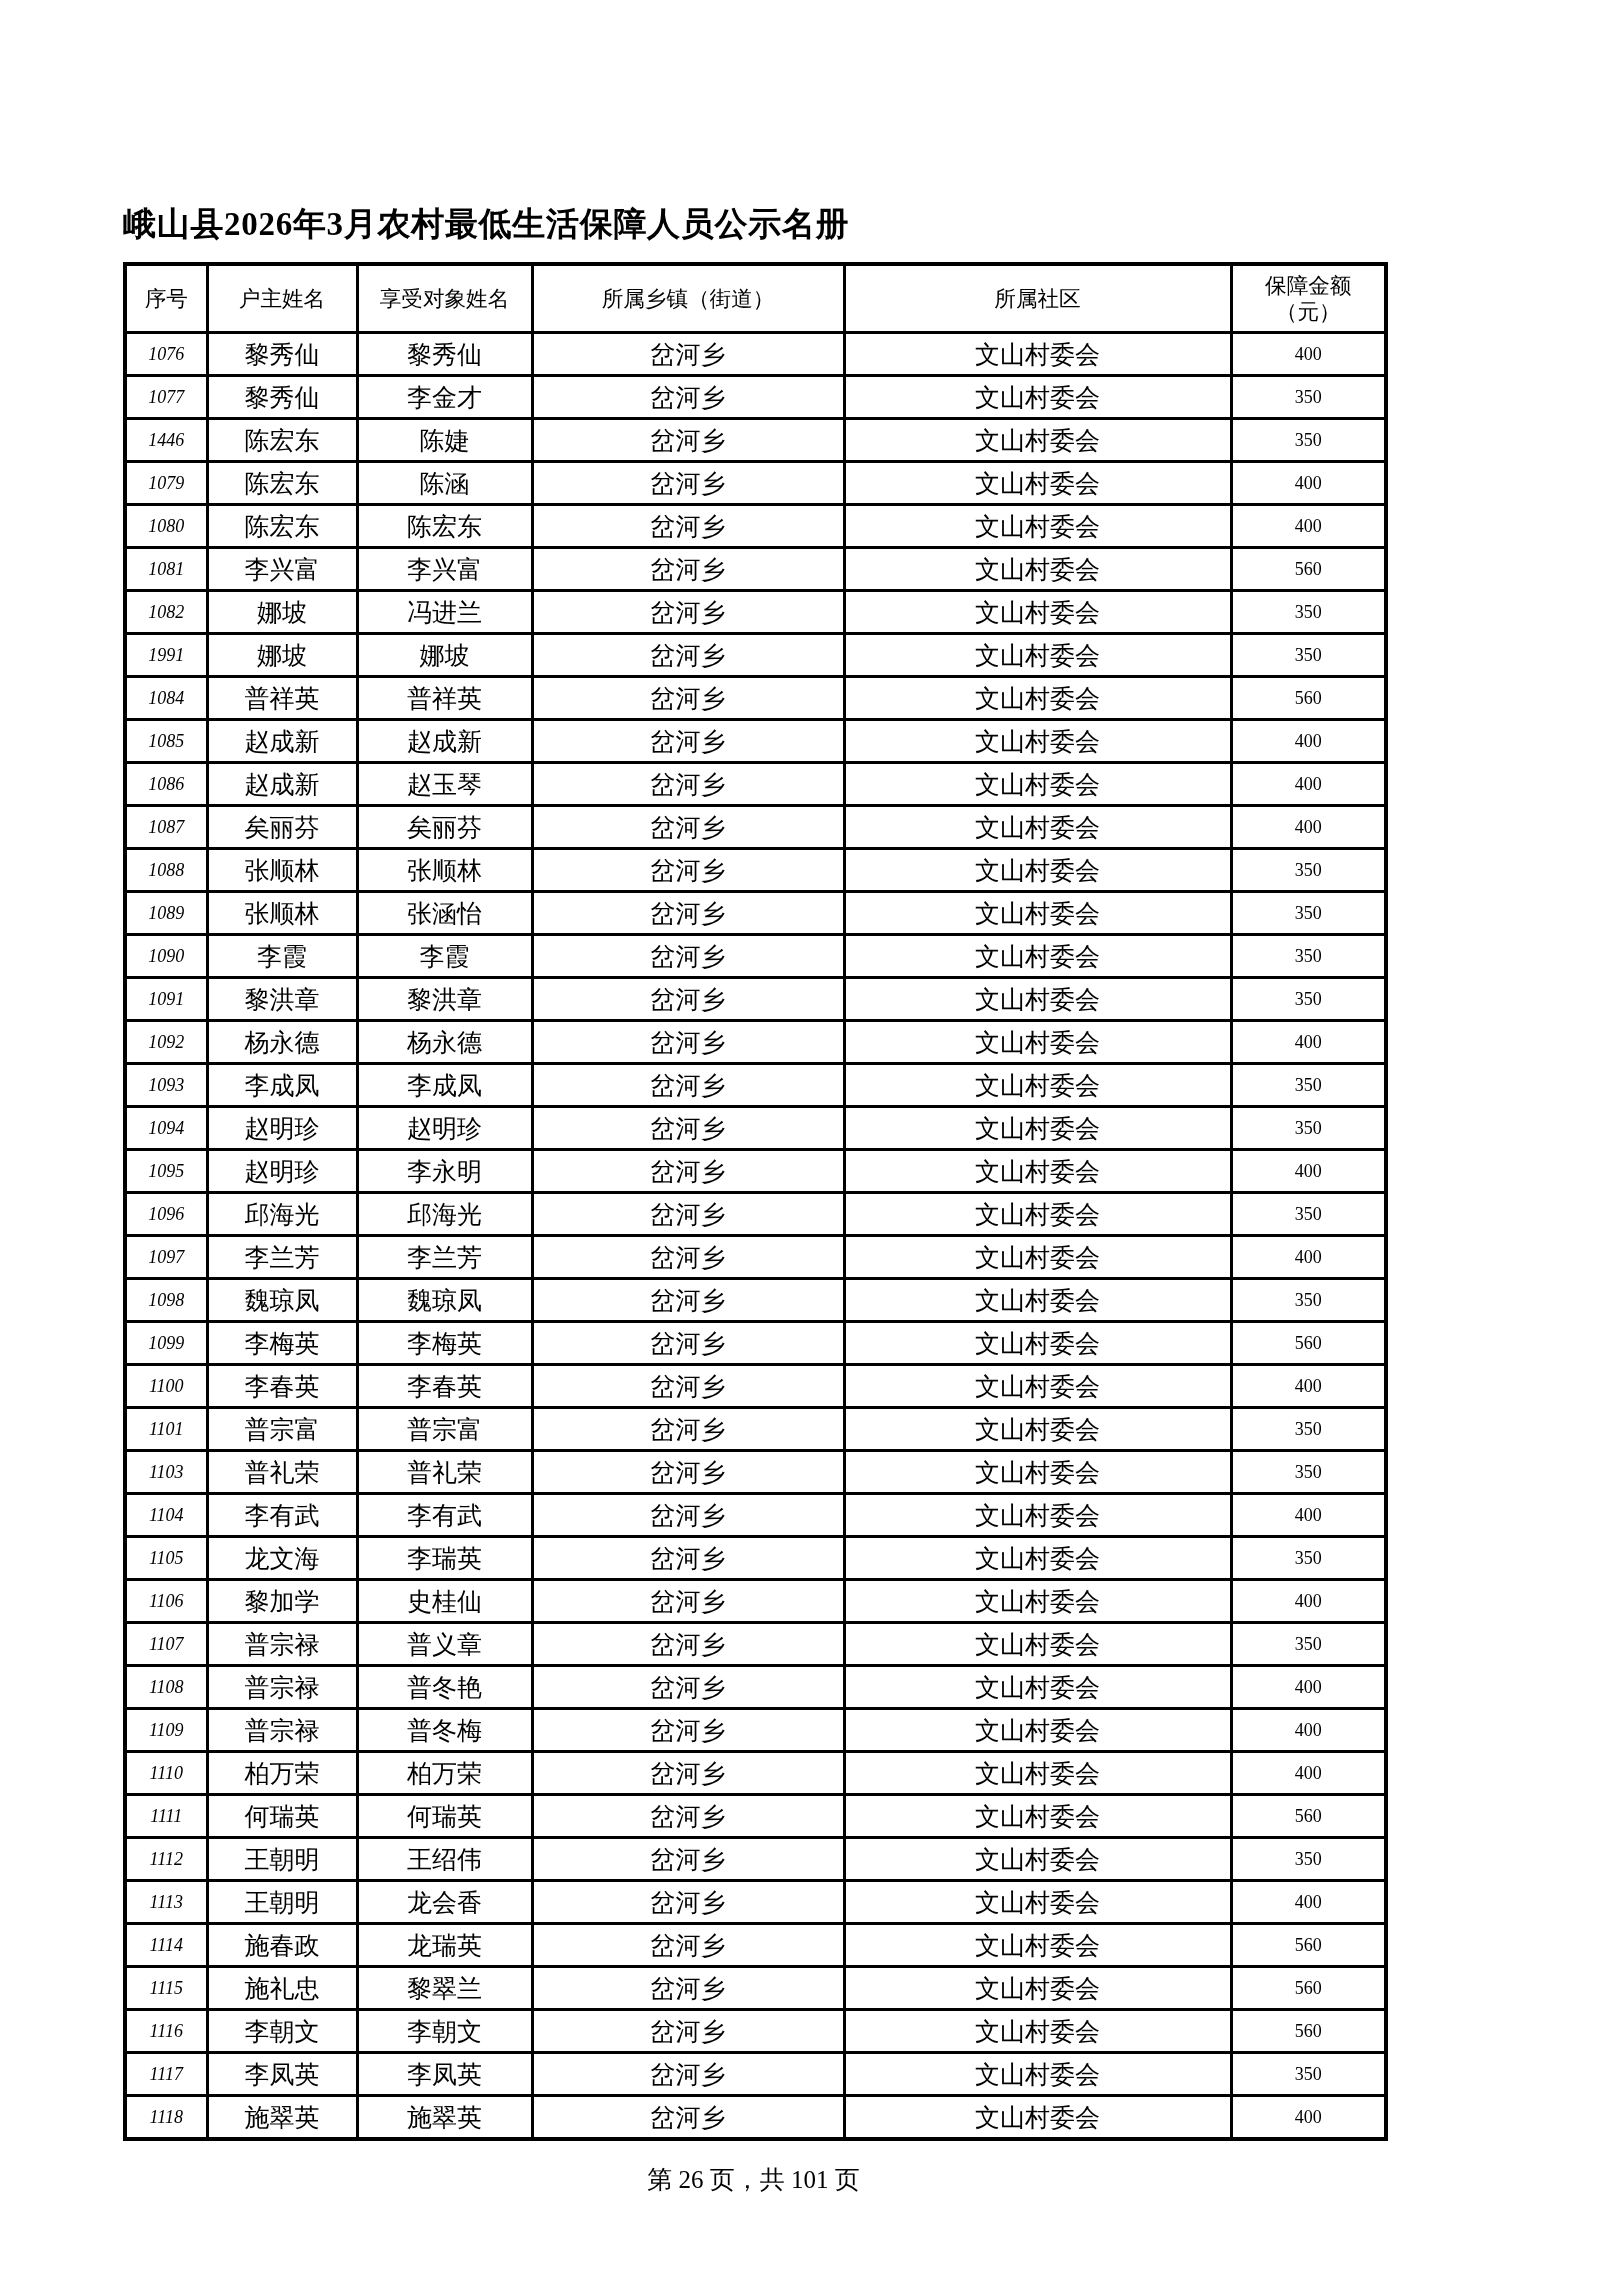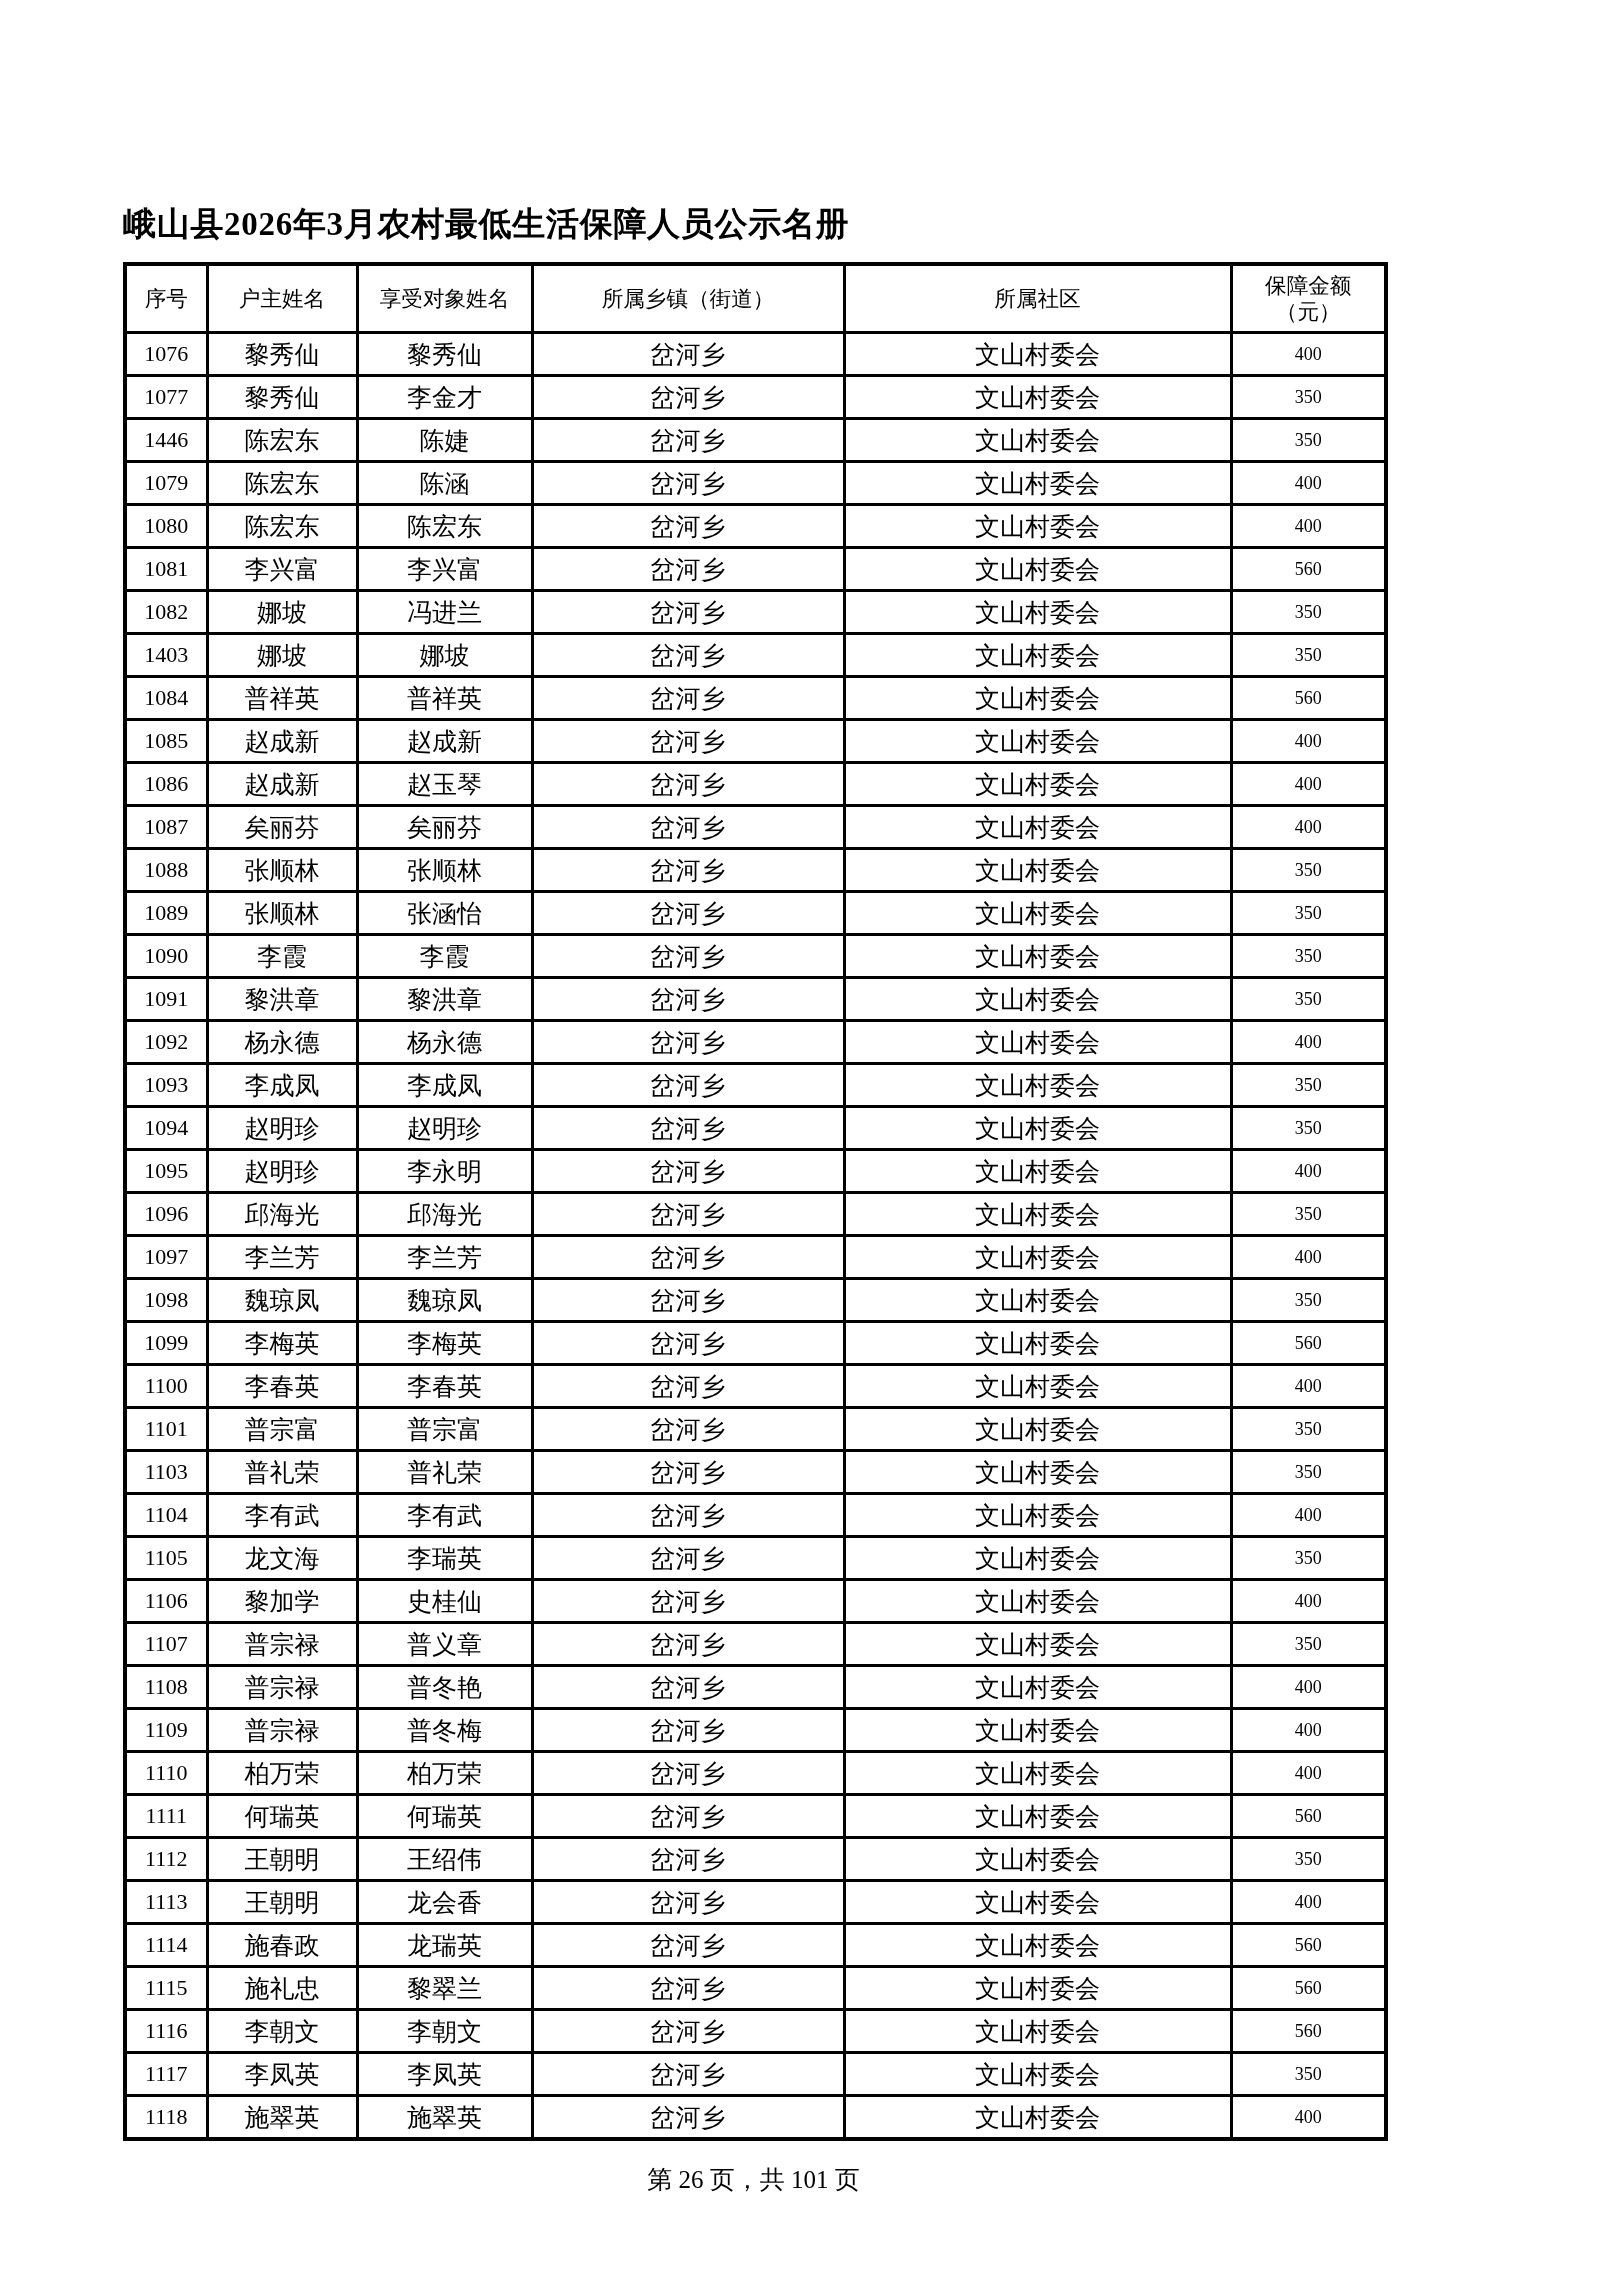--- a/index.html
+++ b/index.html
@@ -44,21 +44,21 @@
   }
   table.roster thead th {
     height: 65px;
     font-weight: normal;
     font-size: 21.6px;
     line-height: 26px;
   }
   table.roster tbody td {
     height: 40px;
   }
-  td.c0 { font-size: 22px; }
+  td.c0 { font-size: 18px; font-style: italic; }
   td.c1, td.c2, td.c3, td.c4 { font-size: 25px; }
   td.c5 { font-size: 18px; }
   .amount-line { display: block; }
   .page-footer {
     position: absolute;
     left: 123px;
     top: 2163px;
     width: 1261px;
     text-align: center;
     font-size: 25px;
@@ -143,21 +143,21 @@
       </tr>
       <tr>
         <td class="c0">1082</td>
         <td class="c1">娜坡</td>
         <td class="c2">冯进兰</td>
         <td class="c3">岔河乡</td>
         <td class="c4">文山村委会</td>
         <td class="c5">350</td>
       </tr>
       <tr>
-        <td class="c0">1403</td>
+        <td class="c0">1991</td>
         <td class="c1">娜坡</td>
         <td class="c2">娜坡</td>
         <td class="c3">岔河乡</td>
         <td class="c4">文山村委会</td>
         <td class="c5">350</td>
       </tr>
       <tr>
         <td class="c0">1084</td>
         <td class="c1">普祥英</td>
         <td class="c2">普祥英</td>

